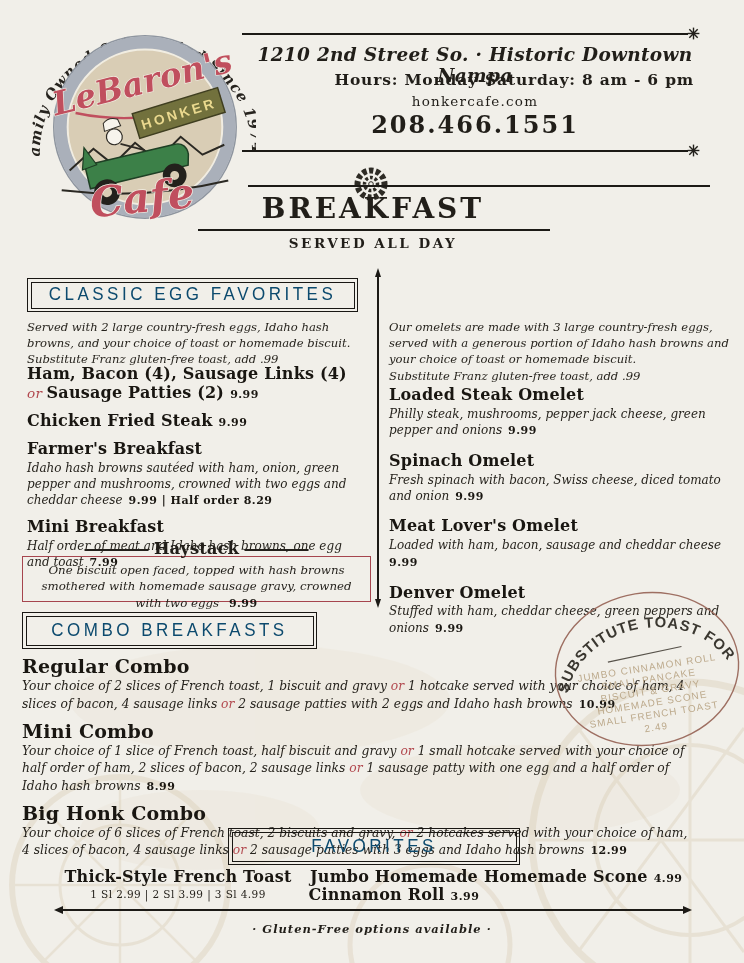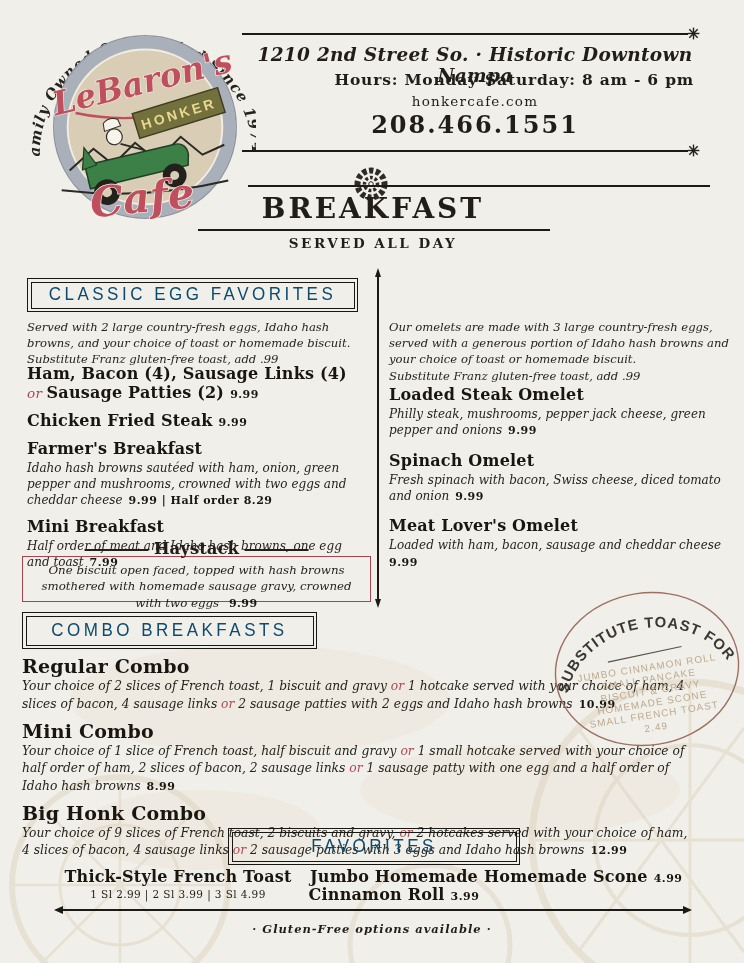--- a/index.html
+++ b/index.html
@@ -258,37 +258,41 @@
         <div class="item-desc"><span>Philly steak, mushrooms, pepper jack cheese, green pepper and onions</span><span class="price"> 9.99</span></div>
       </div>
       <div class="menu-item">
         <div class="item-name"><span>Spinach Omelet</span></div>
         <div class="item-desc"><span>Fresh spinach with bacon, Swiss cheese, diced tomato and onion</span><span class="price"> 9.99</span></div>
       </div>
       <div class="menu-item">
         <div class="item-name"><span>Meat Lover's Omelet</span></div>
         <div class="item-desc"><span>Loaded with ham, bacon, sausage and cheddar cheese</span><span class="price"> 9.99</span></div>
       </div>
+      <div class="menu-item">
+        <div class="item-name"><span>Denver Omelet</span></div>
+        <div class="item-desc"><span>Stuffed with ham, cheddar cheese, green peppers and onions</span><span class="price"> 9.99</span></div>
+      </div>
     </div>
 
   <div class="secbox box-combo">
     <span class="hd">COMBO BREAKFASTS</span>
   </div>
   <div class="list list-combos">
       <div class="menu-item">
         <div class="item-name"><span>Regular Combo</span></div>
         <div class="item-desc"><span>Your choice of 2 slices of French toast, 1 biscuit and gravy </span><span class="or-word">or</span><span> 1 hotcake served with your choice of ham, 4 slices of bacon, 4 sausage links </span><span class="or-word">or</span><span> 2 sausage patties with 2 eggs and Idaho hash browns</span><span class="price"> 10.99</span></div>
       </div>
       <div class="menu-item">
         <div class="item-name"><span>Mini Combo</span></div>
         <div class="item-desc"><span>Your choice of 1 slice of French toast, half biscuit and gravy </span><span class="or-word">or</span><span> 1 small hotcake served with your choice of half order of ham, 2 slices of bacon, 2 sausage links </span><span class="or-word">or</span><span> 1 sausage patty with one egg and a half order of Idaho hash browns</span><span class="price"> 8.99</span></div>
       </div>
       <div class="menu-item">
         <div class="item-name"><span>Big Honk Combo</span></div>
-        <div class="item-desc"><span>Your choice of 9 slices of French toast, 2 biscuits and gravy, </span><span class="or-word">or</span><span> 2 hotcakes served with your choice of ham, 4 slices of bacon, 4 sausage links </span><span class="or-word">or</span><span> 2 sausage patties with 3 eggs and Idaho hash browns</span><span class="price"> 12.99</span></div>
+        <div class="item-desc"><span>Your choice of 6 slices of French toast, 2 biscuits and gravy, </span><span class="or-word">or</span><span> 2 hotcakes served with your choice of ham, 4 slices of bacon, 4 sausage links </span><span class="or-word">or</span><span> 2 sausage patties with 3 eggs and Idaho hash browns</span><span class="price"> 12.99</span></div>
       </div>
     </div>
 
   <svg class="stamp" viewBox="0 0 200 172">
     <g transform="rotate(-9 100 86)">
       <ellipse cx="100" cy="86" rx="93" ry="77" fill="none" stroke="#9e6f62" stroke-width="1.4"></ellipse>
       <path id="stampArc" d="M 15,106 A 87,73 0 0 1 185,99" fill="none"></path>
       <text class="stamp-title">
         <textPath href="#stampArc" startOffset="50%" text-anchor="middle">SUBSTITUTE TOAST FOR</textPath>
       </text>

